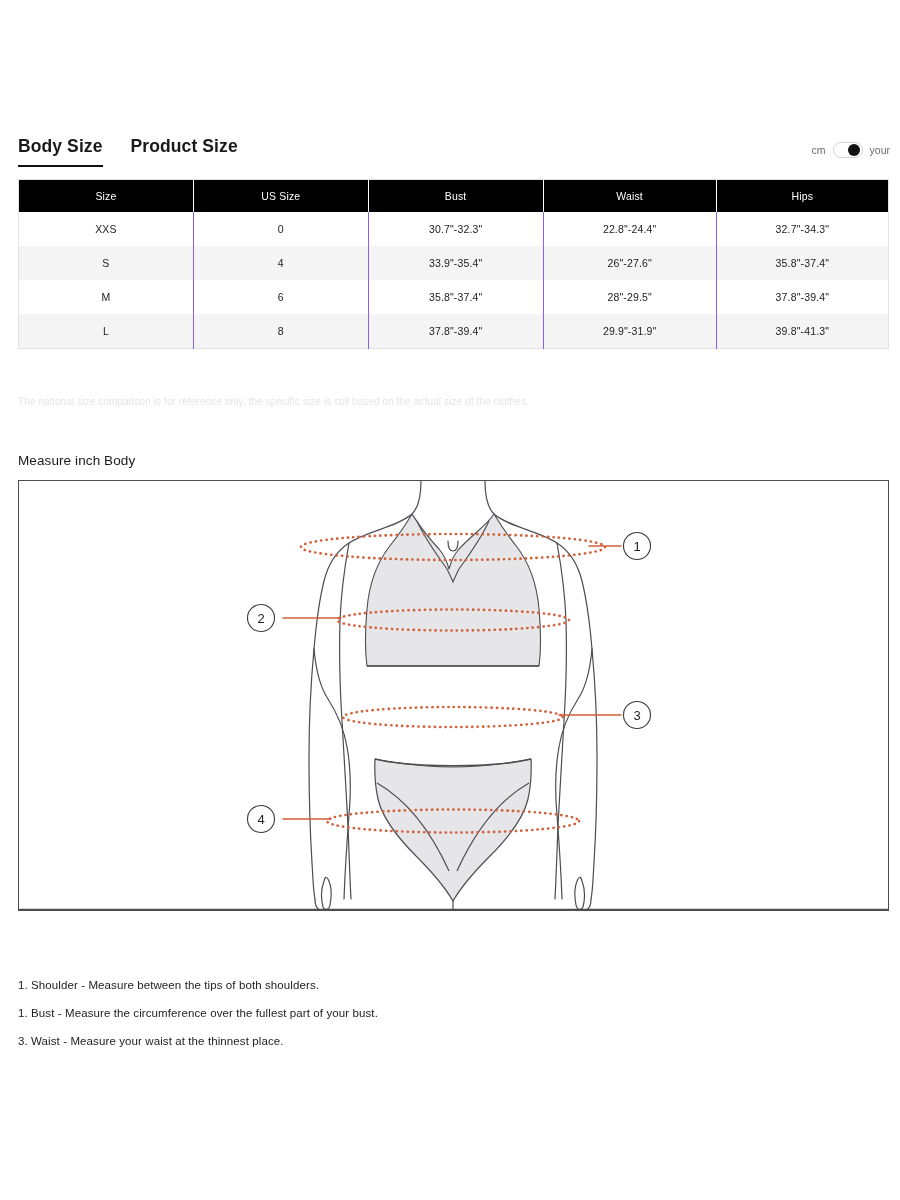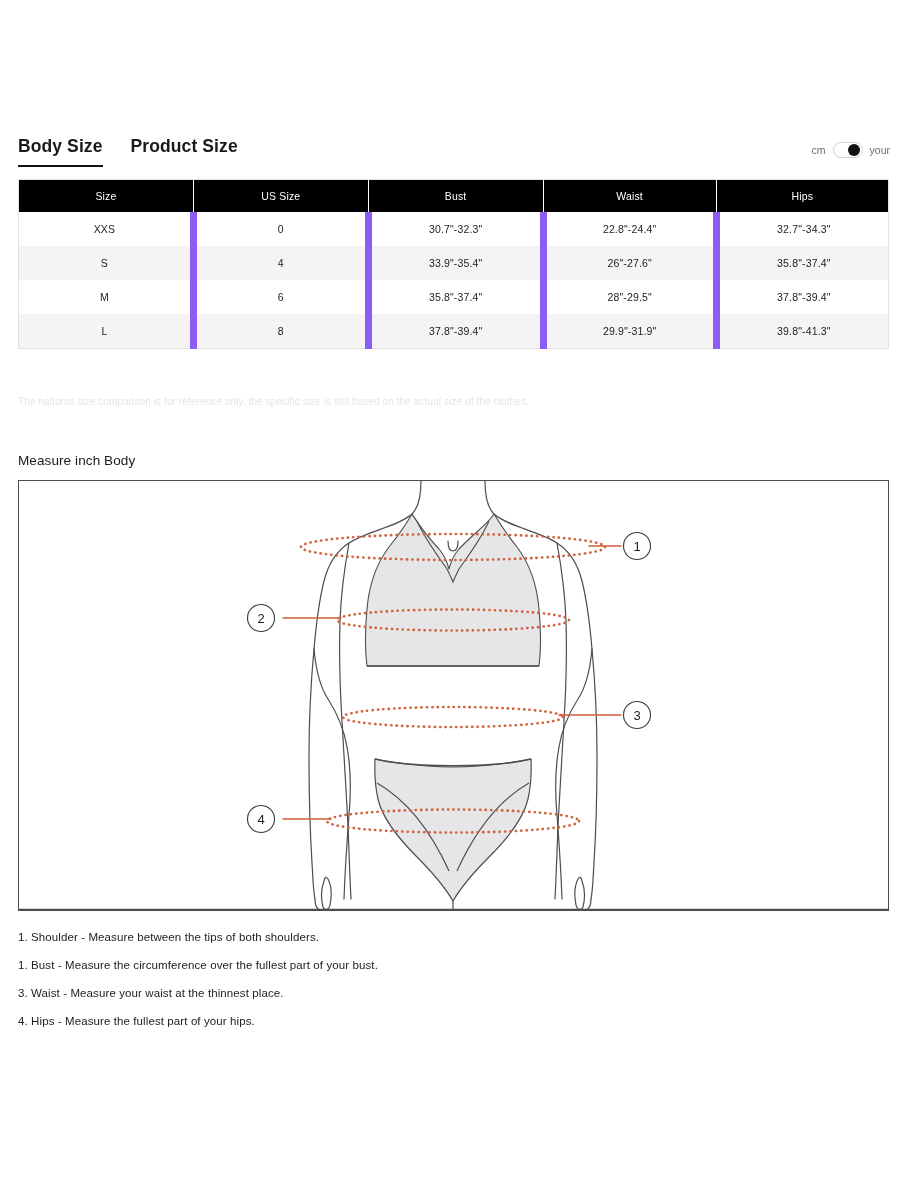--- a/index.html
+++ b/index.html
@@ -108,21 +108,21 @@
     text-align: center;
     border-right: 1px solid #ffffff;
     letter-spacing: 0.15px;
   }
   .size-table th:last-child { border-right: none; }
   .size-table td {
     font-size: 10.5px;
     color: #222222;
     height: 32px;
     text-align: center;
-    border-right: 7px solid #8b5cf6;
+    border-right: 1px solid #8b5cf6;
     letter-spacing: 0.15px;
   }
   .size-table td:last-child { border-right: none; }
   .size-table tbody tr:nth-child(even) td { background: #f4f4f4; }
   .size-table tbody tr:nth-child(odd)  td { background: #ffffff; }
 
   .table-note {
     position: absolute;
     left: 18px;
     top: 395px;
@@ -158,21 +158,21 @@
   .diagram-box svg {
     display: block;
     width: 100%;
     height: 100%;
   }
 
   
   .instructions {
     position: absolute;
     left: 18px;
-    top: 930px;
+    top: 978px;
     width: 860px;
   }
   .instructions .line {
     font-size: 11.5px;
     color: #222222;
     line-height: 14px;
     margin-bottom: 14px;
     letter-spacing: 0.1px;
   }
 </style>
@@ -364,16 +364,15 @@
         </g>
       </g>
 
     </svg>
   </div>
 
   <div class="instructions">
     <div class="line">1. Shoulder - Measure between the tips of both shoulders.</div>
     <div class="line">1. Bust - Measure the circumference over the fullest part of your bust.</div>
     <div class="line">3. Waist - Measure your waist at the thinnest place.</div>
-    <div class="line">4. Hips - Measure the fullest part of your hips.</div>
   </div>
 
 </div>
 
 </body></html>

